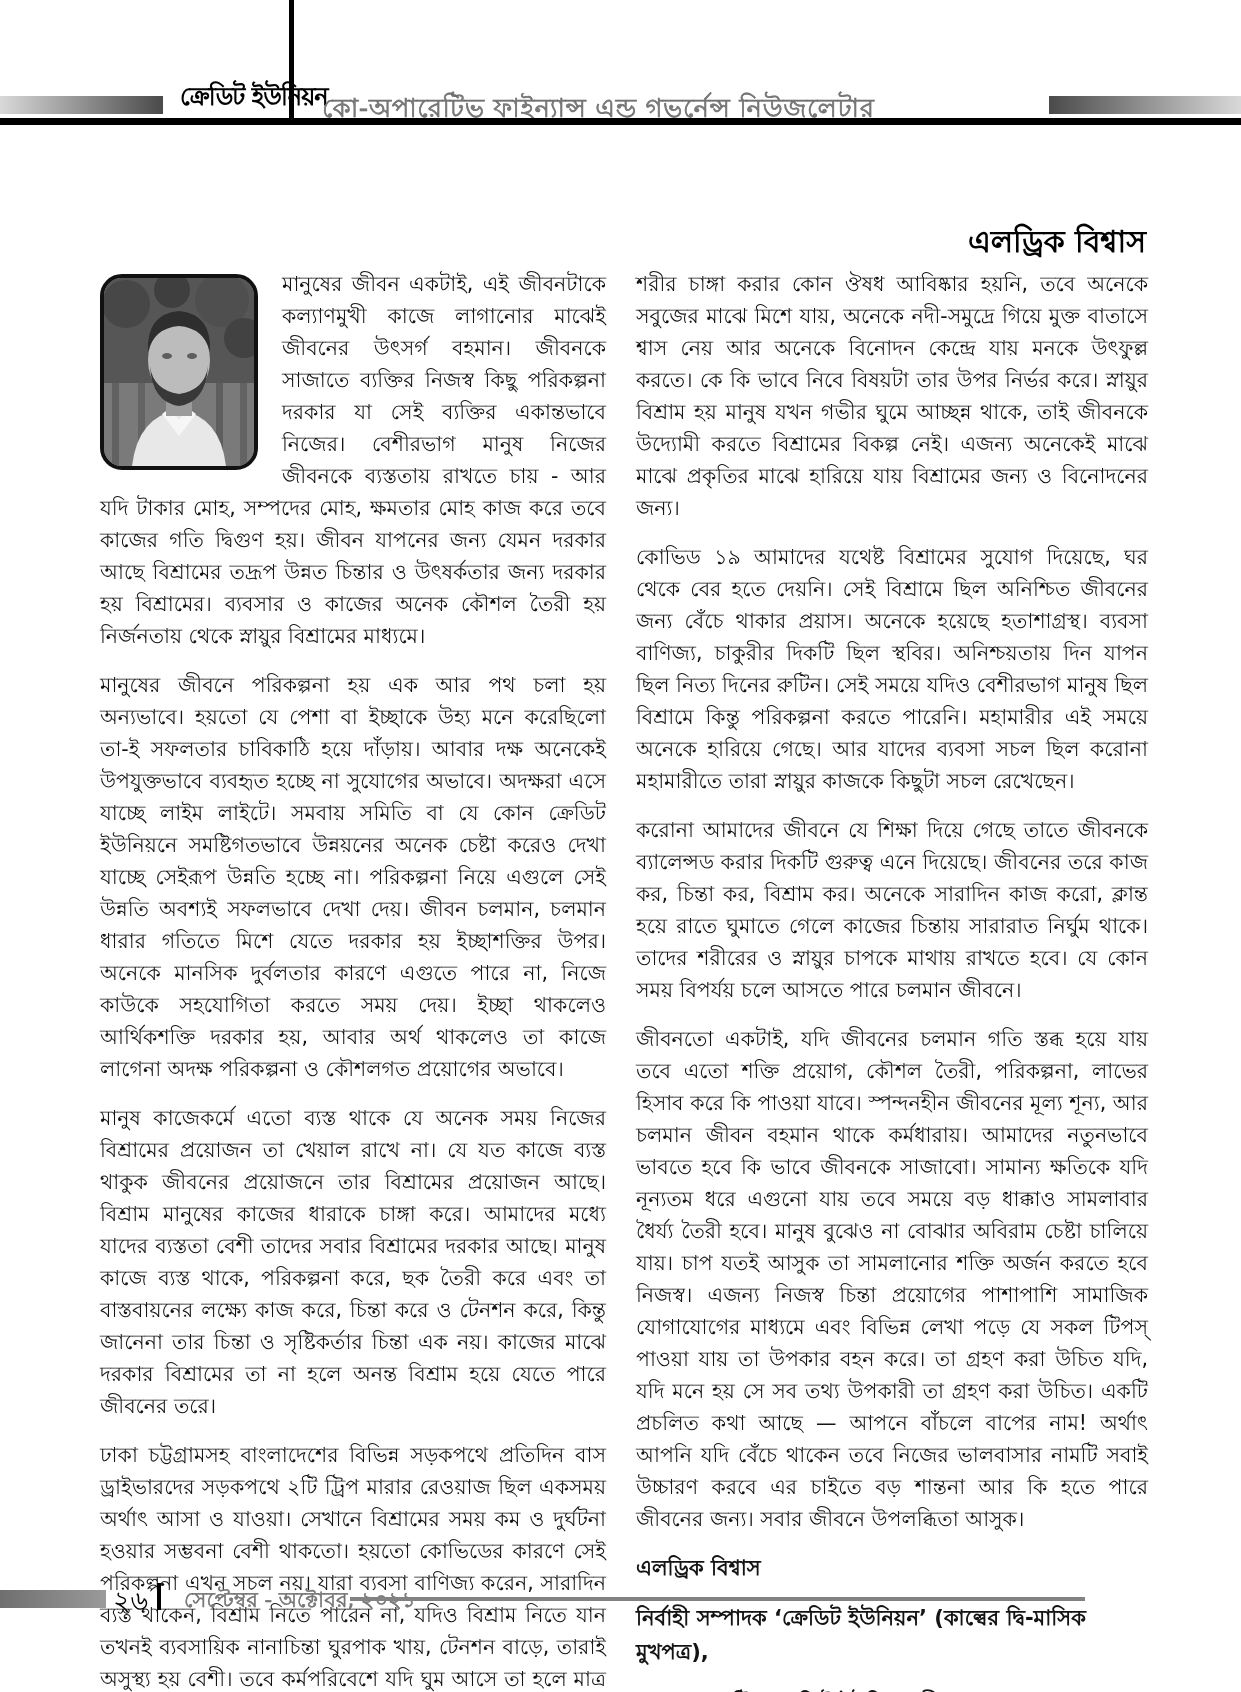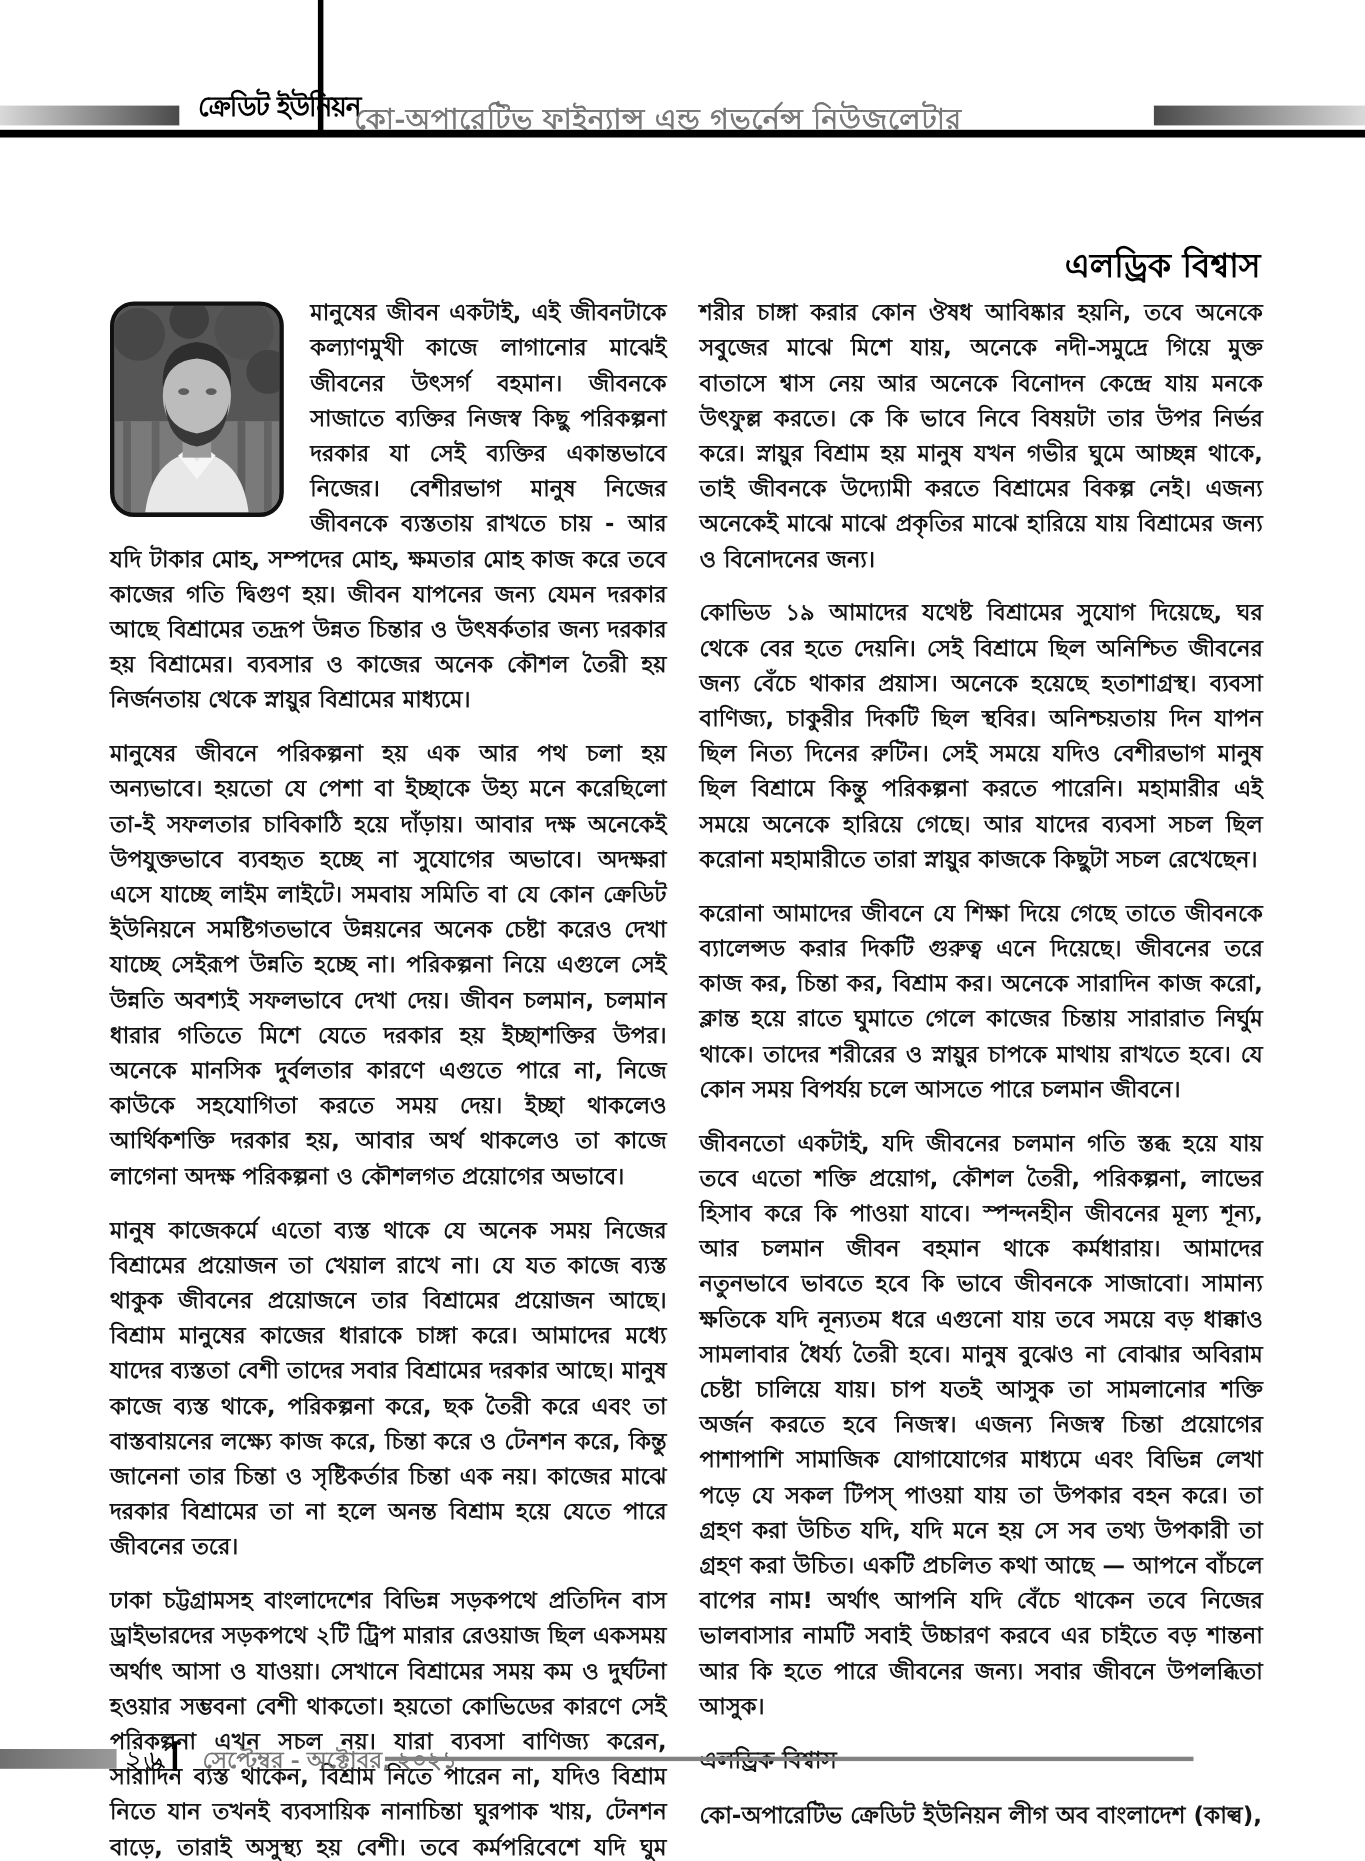--- a/index.html
+++ b/index.html
@@ -22,21 +22,21 @@
   .masthead-rule{position:absolute;left:0;top:118px;width:1241px;height:7px;background:#000;}
   
   .title{position:absolute;left:103px;top:128px;width:1045px;font-size:41px;line-height:56px;
          font-weight:bold;color:#000;letter-spacing:-0.5px;}
   .byline{position:absolute;right:95px;top:218px;font-size:30px;font-weight:bold;color:#000;}
   
   .columns{position:absolute;left:100px;top:268px;width:1048px;display:flex;gap:30px;}
   .col{text-align:justify;font-size:20.5px;line-height:32px;color:#141414;}
   .col1{width:506px;}
   .col2{width:512px;}
-  .col p{margin:0 0 17px 0;font-weight:bold;}
+  .col p{margin:0 0 17px 0;}
   
   .photo{float:left;width:150px;height:188px;margin:6px 24px 10px 0;border:4px solid #111;
          border-radius:22px;overflow:hidden;background:#6e6e6e;}
   .photo svg{display:block;width:100%;height:100%;}
   
   .signature{margin-top:6px;}
   .sig-name{font-weight:bold;font-size:21px;margin:0 0 14px 0;}
   .sig-role{font-weight:bold;font-size:21px;line-height:34px;margin:0;text-align:left;}
   
   .footer{position:absolute;left:0;top:1583px;width:1241px;height:46px;}
@@ -93,20 +93,21 @@
     <p>মানুষ কাজেকর্মে এতো ব্যস্ত থাকে যে অনেক সময় নিজের বিশ্রামের প্রয়োজন তা খেয়াল রাখে না। যে যত কাজে ব্যস্ত থাকুক জীবনের প্রয়োজনে তার বিশ্রামের প্রয়োজন আছে। বিশ্রাম মানুষের কাজের ধারাকে চাঙ্গা করে। আমাদের মধ্যে যাদের ব্যস্ততা বেশী তাদের সবার বিশ্রামের দরকার আছে। মানুষ কাজে ব্যস্ত থাকে, পরিকল্পনা করে, ছক তৈরী করে এবং তা বাস্তবায়নের লক্ষ্যে কাজ করে, চিন্তা করে ও টেনশন করে, কিন্তু জানেনা তার চিন্তা ও সৃষ্টিকর্তার চিন্তা এক নয়। কাজের মাঝে দরকার বিশ্রামের তা না হলে অনন্ত বিশ্রাম হয়ে যেতে পারে জীবনের তরে।</p>
     <p>ঢাকা চট্টগ্রামসহ বাংলাদেশের বিভিন্ন সড়কপথে প্রতিদিন বাস ড্রাইভারদের সড়কপথে ২টি ট্রিপ মারার রেওয়াজ ছিল একসময় অর্থাৎ আসা ও যাওয়া। সেখানে বিশ্রামের সময় কম ও দুর্ঘটনা হওয়ার সম্ভবনা বেশী থাকতো। হয়তো কোভিডের কারণে সেই পরিকল্পনা এখন সচল নয়। যারা ব্যবসা বাণিজ্য করেন, সারাদিন ব্যস্ত থাকেন, বিশ্রাম নিতে পারেন না, যদিও বিশ্রাম নিতে যান তখনই ব্যবসায়িক নানাচিন্তা ঘুরপাক খায়, টেনশন বাড়ে, তারাই অসুস্থ্য হয় বেশী। তবে কর্মপরিবেশে যদি ঘুম আসে তা হলে মাত্র ১০ মিনিট আপনি ঘুমিয়ে শরীরকে চাঙ্গা করে নিতে পারেন নিজেকে।</p>
   </section>
   <section class="col col2">
     <p>শরীর চাঙ্গা করার কোন ঔষধ আবিষ্কার হয়নি, তবে অনেকে সবুজের মাঝে মিশে যায়, অনেকে নদী-সমুদ্রে গিয়ে মুক্ত বাতাসে শ্বাস নেয় আর অনেকে বিনোদন কেন্দ্রে যায় মনকে উৎফুল্ল করতে। কে কি ভাবে নিবে বিষয়টা তার উপর নির্ভর করে। স্নায়ুর বিশ্রাম হয় মানুষ যখন গভীর ঘুমে আচ্ছন্ন থাকে, তাই জীবনকে উদ্যোমী করতে বিশ্রামের বিকল্প নেই। এজন্য অনেকেই মাঝে মাঝে প্রকৃতির মাঝে হারিয়ে যায় বিশ্রামের জন্য ও বিনোদনের জন্য।</p>
     <p>কোভিড ১৯ আমাদের যথেষ্ট বিশ্রামের সুযোগ দিয়েছে, ঘর থেকে বের হতে দেয়নি। সেই বিশ্রামে ছিল অনিশ্চিত জীবনের জন্য বেঁচে থাকার প্রয়াস। অনেকে হয়েছে হতাশাগ্রস্থ। ব্যবসা বাণিজ্য, চাকুরীর দিকটি ছিল স্থবির। অনিশ্চয়তায় দিন যাপন ছিল নিত্য দিনের রুটিন। সেই সময়ে যদিও বেশীরভাগ মানুষ ছিল বিশ্রামে কিন্তু পরিকল্পনা করতে পারেনি। মহামারীর এই সময়ে অনেকে হারিয়ে গেছে। আর যাদের ব্যবসা সচল ছিল করোনা মহামারীতে তারা স্নায়ুর কাজকে কিছুটা সচল রেখেছেন।</p>
     <p>করোনা আমাদের জীবনে যে শিক্ষা দিয়ে গেছে তাতে জীবনকে ব্যালেন্সড করার দিকটি গুরুত্ব এনে দিয়েছে। জীবনের তরে কাজ কর, চিন্তা কর, বিশ্রাম কর। অনেকে সারাদিন কাজ করো, ক্লান্ত হয়ে রাতে ঘুমাতে গেলে কাজের চিন্তায় সারারাত নির্ঘুম থাকে। তাদের শরীরের ও স্নায়ুর চাপকে মাথায় রাখতে হবে। যে কোন সময় বিপর্যয় চলে আসতে পারে চলমান জীবনে।</p>
     <p>জীবনতো একটাই, যদি জীবনের চলমান গতি স্তব্ধ হয়ে যায় তবে এতো শক্তি প্রয়োগ, কৌশল তৈরী, পরিকল্পনা, লাভের হিসাব করে কি পাওয়া যাবে। স্পন্দনহীন জীবনের মূল্য শূন্য, আর চলমান জীবন বহমান থাকে কর্মধারায়। আমাদের নতুনভাবে ভাবতে হবে কি ভাবে জীবনকে সাজাবো। সামান্য ক্ষতিকে যদি নূন্যতম ধরে এগুনো যায় তবে সময়ে বড় ধাক্কাও সামলাবার ধৈর্য্য তৈরী হবে। মানুষ বুঝেও না বোঝার অবিরাম চেষ্টা চালিয়ে যায়। চাপ যতই আসুক তা সামলানোর শক্তি অর্জন করতে হবে নিজস্ব। এজন্য নিজস্ব চিন্তা প্রয়োগের পাশাপাশি সামাজিক যোগাযোগের মাধ্যমে এবং বিভিন্ন লেখা পড়ে যে সকল টিপস্ পাওয়া যায় তা উপকার বহন করে। তা গ্রহণ করা উচিত যদি, যদি মনে হয় সে সব তথ্য উপকারী তা গ্রহণ করা উচিত। একটি প্রচলিত কথা আছে — আপনে বাঁচলে বাপের নাম! অর্থাৎ আপনি যদি বেঁচে থাকেন তবে নিজের ভালবাসার নামটি সবাই উচ্চারণ করবে এর চাইতে বড় শান্তনা আর কি হতে পারে জীবনের জন্য।  সবার জীবনে উপলব্ধিতা আসুক।</p>
     <div class="signature">
       <p class="sig-name">এলড্রিক বিশ্বাস</p>
+      <p class="sig-role">নির্বাহী সম্পাদক ‘ক্রেডিট ইউনিয়ন’ (কাল্বের দ্বি-মাসিক মুখপত্র),</p>
       <p class="sig-role">কো-অপারেটিভ ক্রেডিট ইউনিয়ন লীগ অব বাংলাদেশ (কাল্ব),</p>
 
     </div>
   </section>
 </main>
 
 <div class="footer">
   <div class="footer-bar"></div>
   <div class="footer-page">২৬</div>
   <div class="footer-sep"></div>

